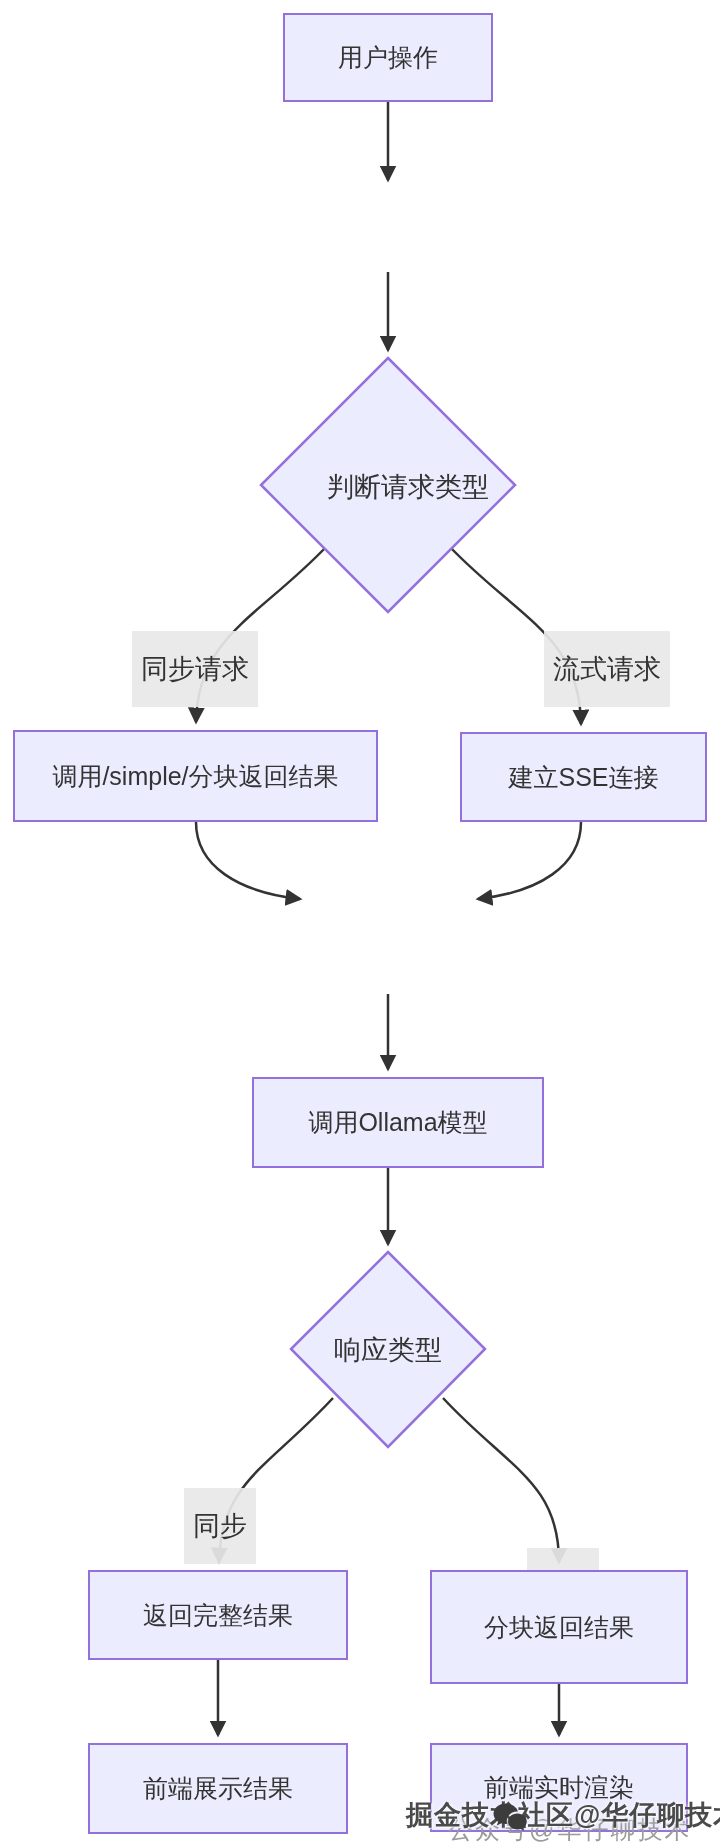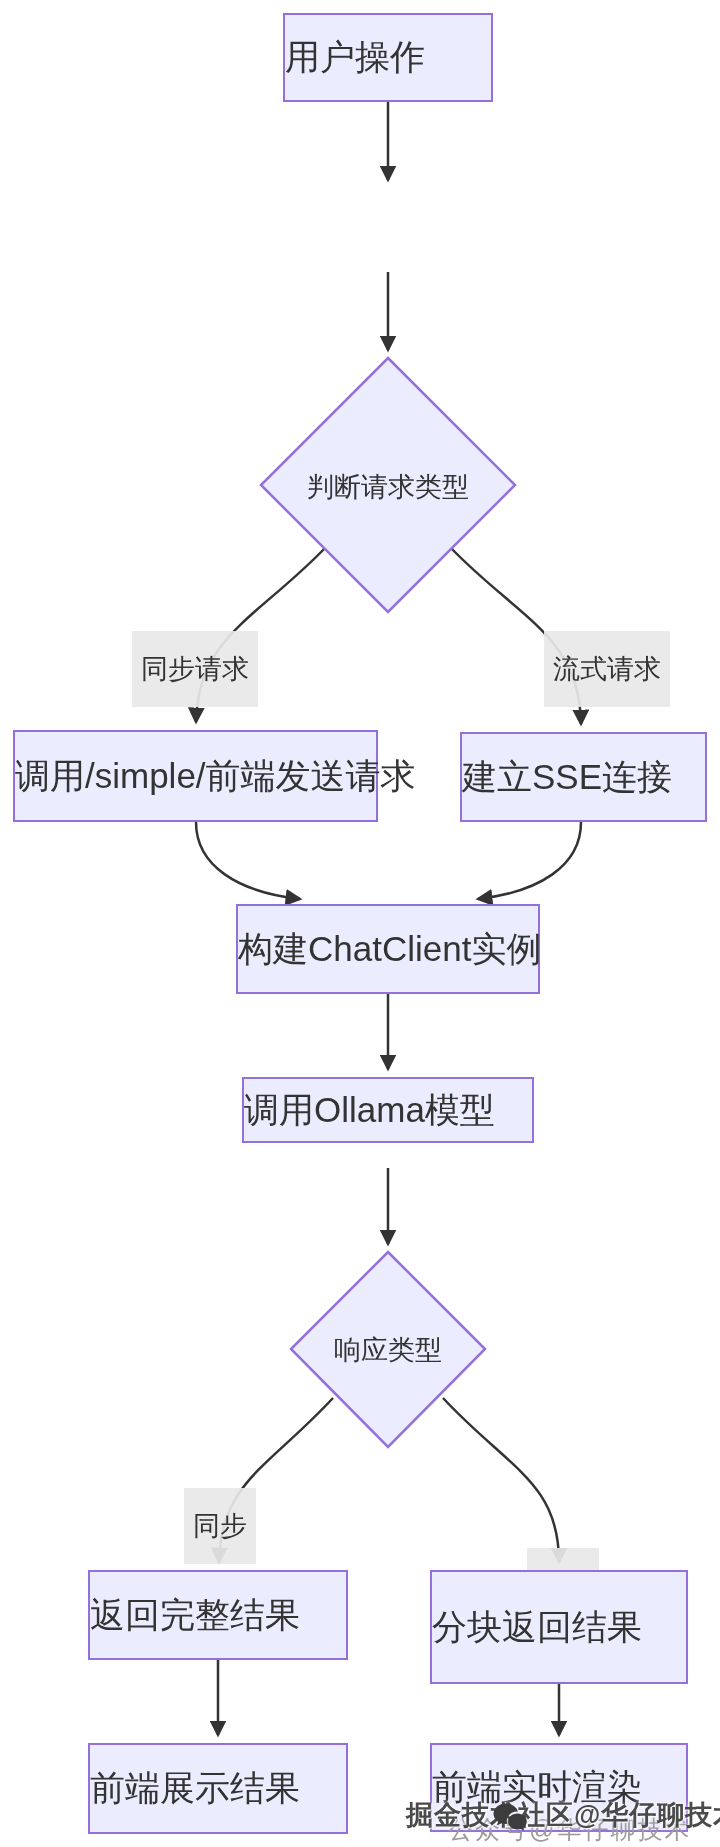--- a/index.html
+++ b/index.html
@@ -2,21 +2,21 @@
 <html><head>
 <meta charset="utf-8">
 <style>
   html,body{margin:0;padding:0;background:#fff;}
   .canvas{position:relative;width:720px;height:1847px;background:#ffffff;overflow:hidden;
           font-family:"Liberation Sans","DejaVu Sans",sans-serif;}
   svg.edges{position:absolute;left:0;top:0;width:720px;height:1847px;}
   svg.edges path.edge{fill:none;stroke:#333333;stroke-width:2.5px;}
   svg.edges polygon.diamond{fill:#ECECFF;stroke:#9370DB;stroke-width:2.5px;}
   .node{position:absolute;box-sizing:border-box;background:#ECECFF;border:2.5px solid #9370DB;
-        display:flex;align-items:center;justify-content:flex-start;color:#333333;font-size:35px;
+        display:flex;align-items:center;justify-content:center;color:#333333;font-size:25px;
         text-align:center;white-space:nowrap;}
   .dlabel{position:absolute;transform:translate(-50%,-50%);color:#333333;font-size:27px;
           white-space:nowrap;}
   .elabel{position:absolute;transform:translate(-50%,-50%);background:rgba(232,232,232,0.92);
           color:#333333;font-size:27px;padding:20px 9px;white-space:nowrap;}
   .wm-primary{position:absolute;left:406px;top:1797px;font-size:27px;font-weight:bold;color:#4a4a4a;
           white-space:nowrap;z-index:3;text-shadow:0 0 4px #ffffff,1px 1px 0 rgba(255,255,255,.7);
           letter-spacing:1px;}
   .wm-secondary{position:absolute;left:448px;top:1813px;font-size:25px;color:#9b9b9b;
           white-space:nowrap;z-index:1;letter-spacing:2px;}
@@ -49,38 +49,35 @@
     <path class="edge" d="M559 1660 L559 1735" marker-end="url(#ah)"></path>
 
     <polygon class="diamond" points="388,358 515,485 388,612 261,485"></polygon>
     <polygon class="diamond" points="388,1252 485,1349 388,1447 291,1349"></polygon>
   </svg>
 
   <div class="node" style="left:283px;top:13px;width:210px;height:89px;">
       <span>用户操作</span>
     </div>
 
-  <div class="dlabel" style="left:388px;top:487px;text-align:right;">判断请求类型</div>
+  <div class="dlabel" style="left:408px;top:487px;text-align:right;">判断请求类型</div>
   <div class="dlabel" style="left:388px;top:1350px;">响应类型</div>
 
   <div class="elabel" style="left:195px;top:669px;">同步请求</div>
   <div class="elabel" style="left:607px;top:669px;">流式请求</div>
   <div class="elabel" style="left:220px;top:1526px;">同步</div>
   <div class="elabel" style="left:563px;top:1586px;">流式</div>
 
   <div class="node" style="left:13px;top:730px;width:365px;height:92px;">
-      <span>调用/simple/前端发送请求</span>
+      <span>调用/simple/分块返回结果</span>
     </div>
   <div class="node" style="left:460px;top:732px;width:247px;height:90px;">
       <span>建立SSE连接</span>
     </div>
-  <div class="node" style="left:236px;top:904px;width:304px;height:90px;">
-      <span>构建ChatClient实例</span>
-    </div>
-  <div class="node" style="left:242px;top:1077px;width:292px;height:66px;">
+  <div class="node" style="left:252px;top:1077px;width:292px;height:91px;">
       <span>调用Ollama模型</span>
     </div>
 
   <div class="node" style="left:88px;top:1570px;width:260px;height:90px;">
       <span>返回完整结果</span>
     </div>
   <div class="node" style="left:430px;top:1570px;width:258px;height:114px;">
       <span>分块返回结果</span>
     </div>
   <div class="node" style="left:88px;top:1743px;width:260px;height:91px;">

